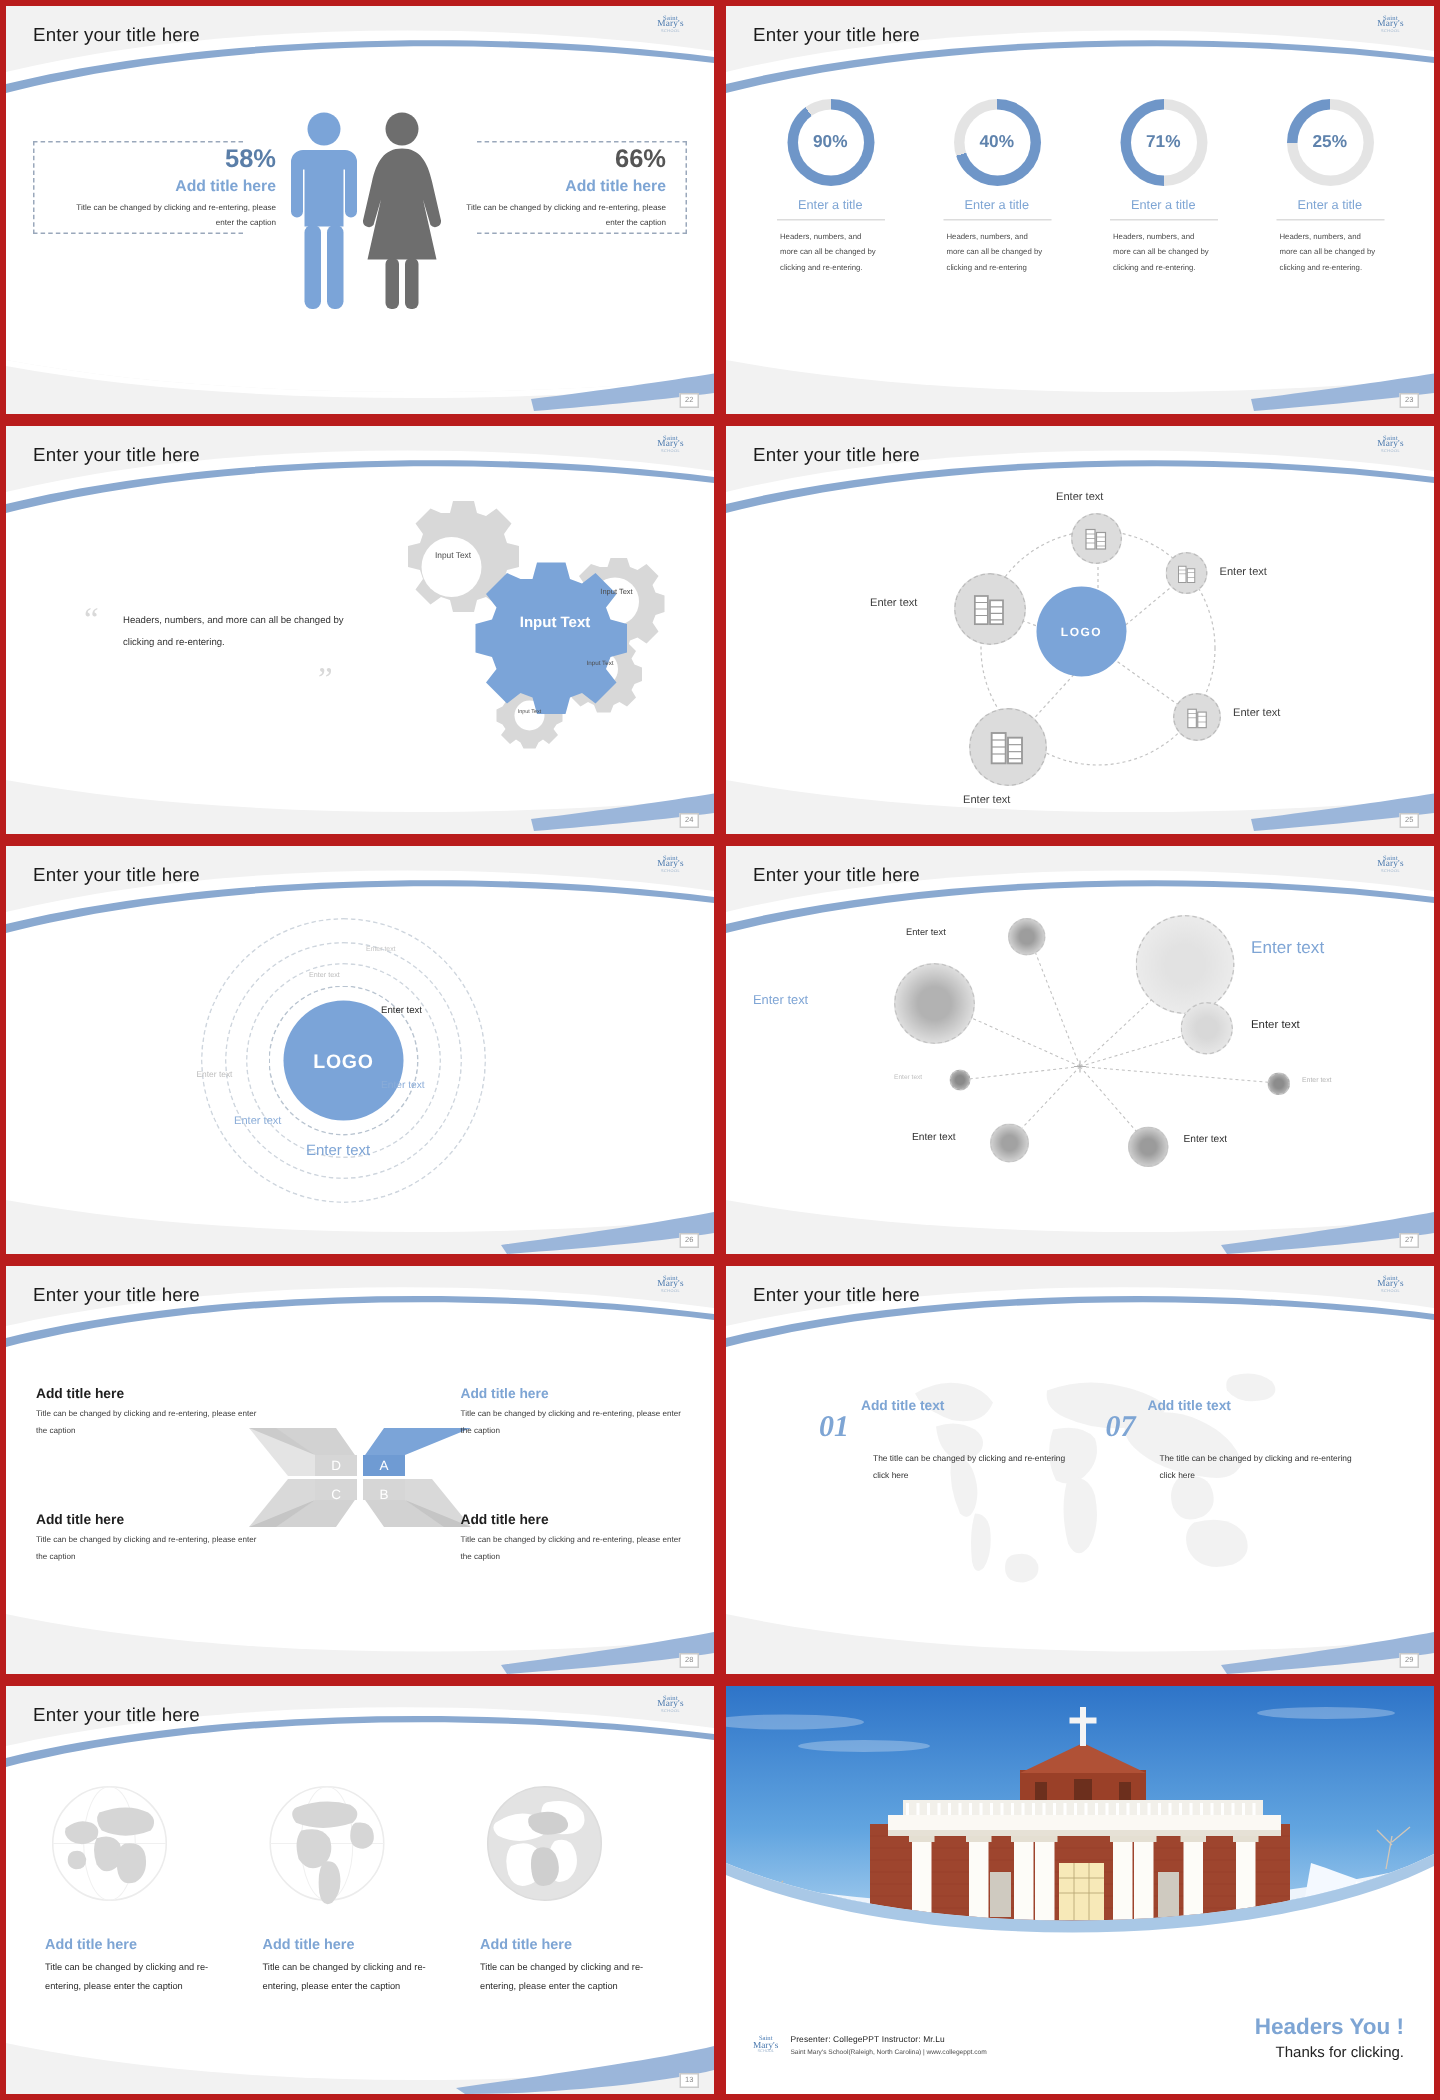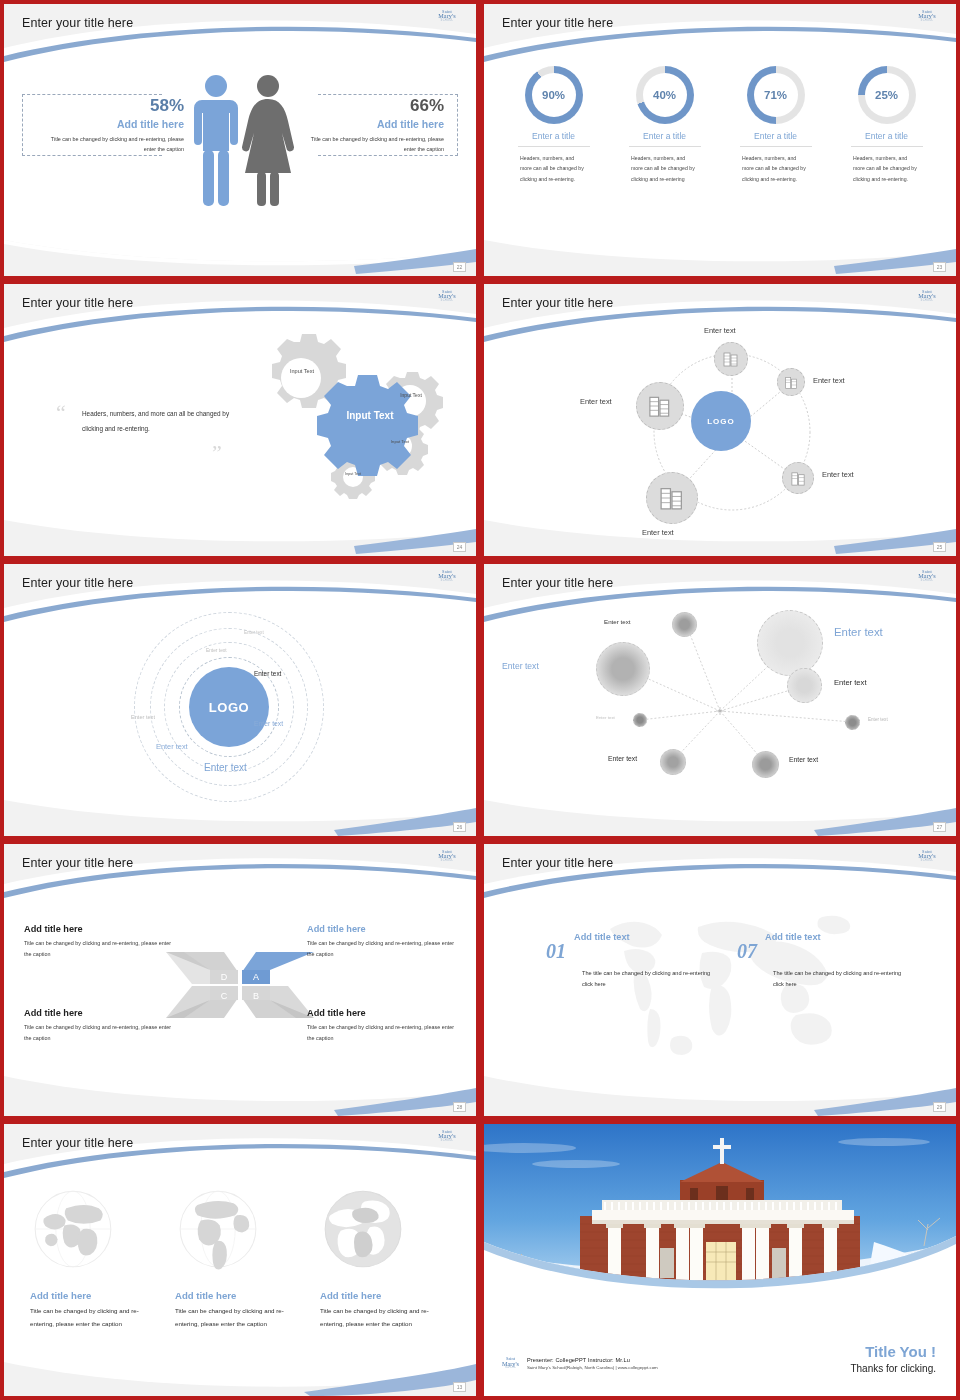--- a/index.html
+++ b/index.html
@@ -868,21 +868,21 @@
             <g stroke="#d2c7b8" stroke-width="0.9" fill="none">
               <path d="M440,122 L444,100 M444,106 L434,96 M444,104 L456,94"></path>
             </g>
           </g>
 
           <path d="M0,118 C130,172 360,168 472,112 L472,120 C360,176 130,180 0,126 Z" fill="#a9c8e6"></path>
         </svg>
       </div>
 
       <div class="thanks">
-        <div class="t1">Title You !</div>
+        <div class="t1">Headers You !</div>
         <div class="t2">Thanks for clicking.</div>
       </div>
 
       <div class="footer">
         <div class="flogo">
           <span class="b1">Saint</span>
           <span class="b2">Mary's</span>
           <span class="b3">SCHOOL</span>
         </div>
         <div class="ftxt">

